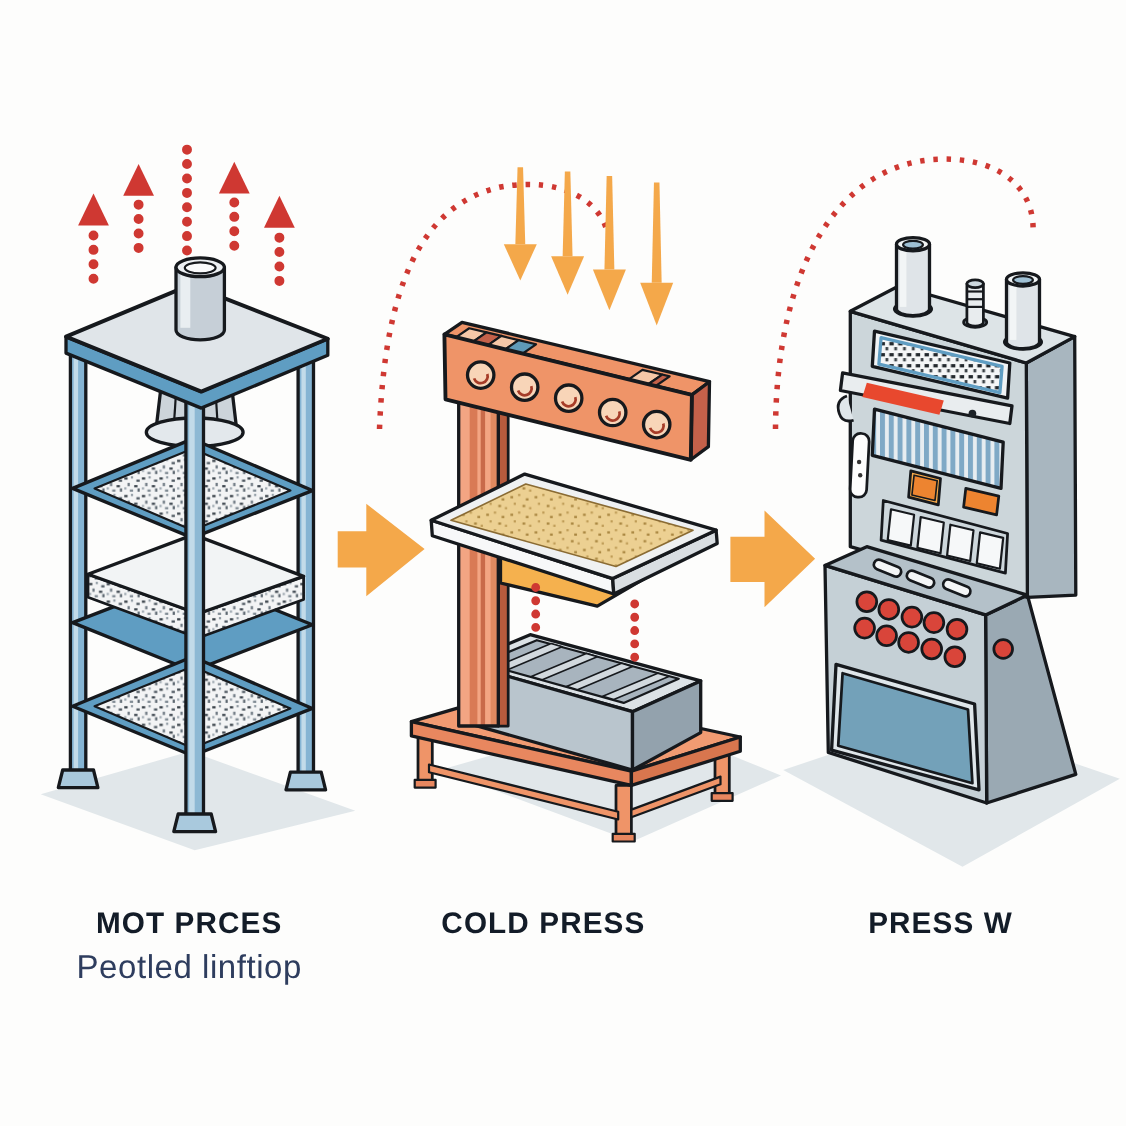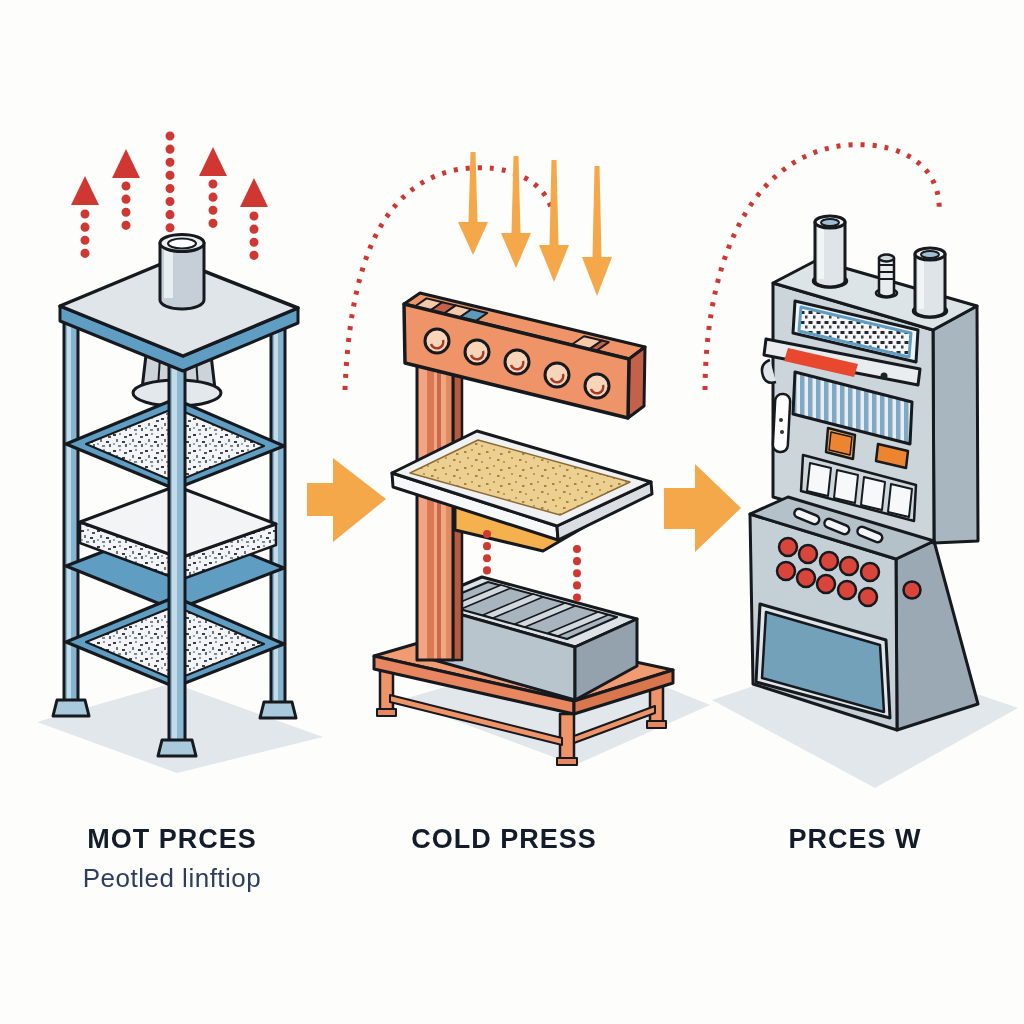--- a/index.html
+++ b/index.html
@@ -1,23 +1,23 @@
 <!DOCTYPE html>
 <html style="--bg: #fdfdfc; --arrow-red: #cf3832; --arrow-orange: #f4a84a; --frame-blue: #5f9dc2; --salmon: #ef9468; --salmon-dark: #c4614a; --sand-top: #ecd092; --yellow-block: #f5b14e; --steel-light: #dfe5e9; --mold-gray: #b9c5cd; --panel-blue: #73a1b9; --button-red: #d9453a; --button-orange: #ed8430; --slot-red: #e8482e; --shadow: #e1e7ea; --title-ink: #131c28; --subtitle-ink: #2e3d5e;"><head>
 <meta charset="utf-8">
 <style>
   html,body{margin:0;padding:0;}
   body{width:1024px;height:1024px;background:var(--bg,#fdfdfc);font-family:"Liberation Sans",sans-serif;}
   .canvas{position:relative;width:1024px;height:1024px;overflow:hidden;background:var(--bg,#fdfdfc);}
   .scene{position:absolute;left:0;top:0;}
   .stage-label{position:absolute;top:824px;width:300px;text-align:center;}
   .stage-title{font-size:27px;font-weight:bold;letter-spacing:1px;color:var(--title-ink,#131c28);}
-  .stage-subtitle{margin-top:8px;font-size:26px;font-weight:400;letter-spacing:.5px;color:var(--subtitle-ink,#2e3d5e);}
+  .stage-subtitle{margin-top:8px;font-size:30px;font-weight:400;letter-spacing:.5px;color:var(--subtitle-ink,#2e3d5e);}
   #label-1{left:22px;}
-  #label-2{left:354px;}
+  #label-2{left:344px;}
   #label-3{left:705px;}
 </style>
 </head>
 <body>
 
 <div class="canvas">
 
 <svg class="scene" width="1024" height="1024" viewBox="0 0 1024 1024">
   <defs>
     <pattern id="speckle" width="16" height="16" patternUnits="userSpaceOnUse">
@@ -289,16 +289,16 @@
 </svg>
 
   <div class="stage-label" id="label-1">
     <div class="stage-title">MOT PRCES</div>
     <div class="stage-subtitle">Peotled linftiop</div>
   </div>
   <div class="stage-label" id="label-2">
     <div class="stage-title">COLD PRESS</div>
   </div>
   <div class="stage-label" id="label-3">
-    <div class="stage-title">PRCES W</div>
+    <div class="stage-title">PRESS W</div>
   </div>
 
 </div>
 
 </body></html>

